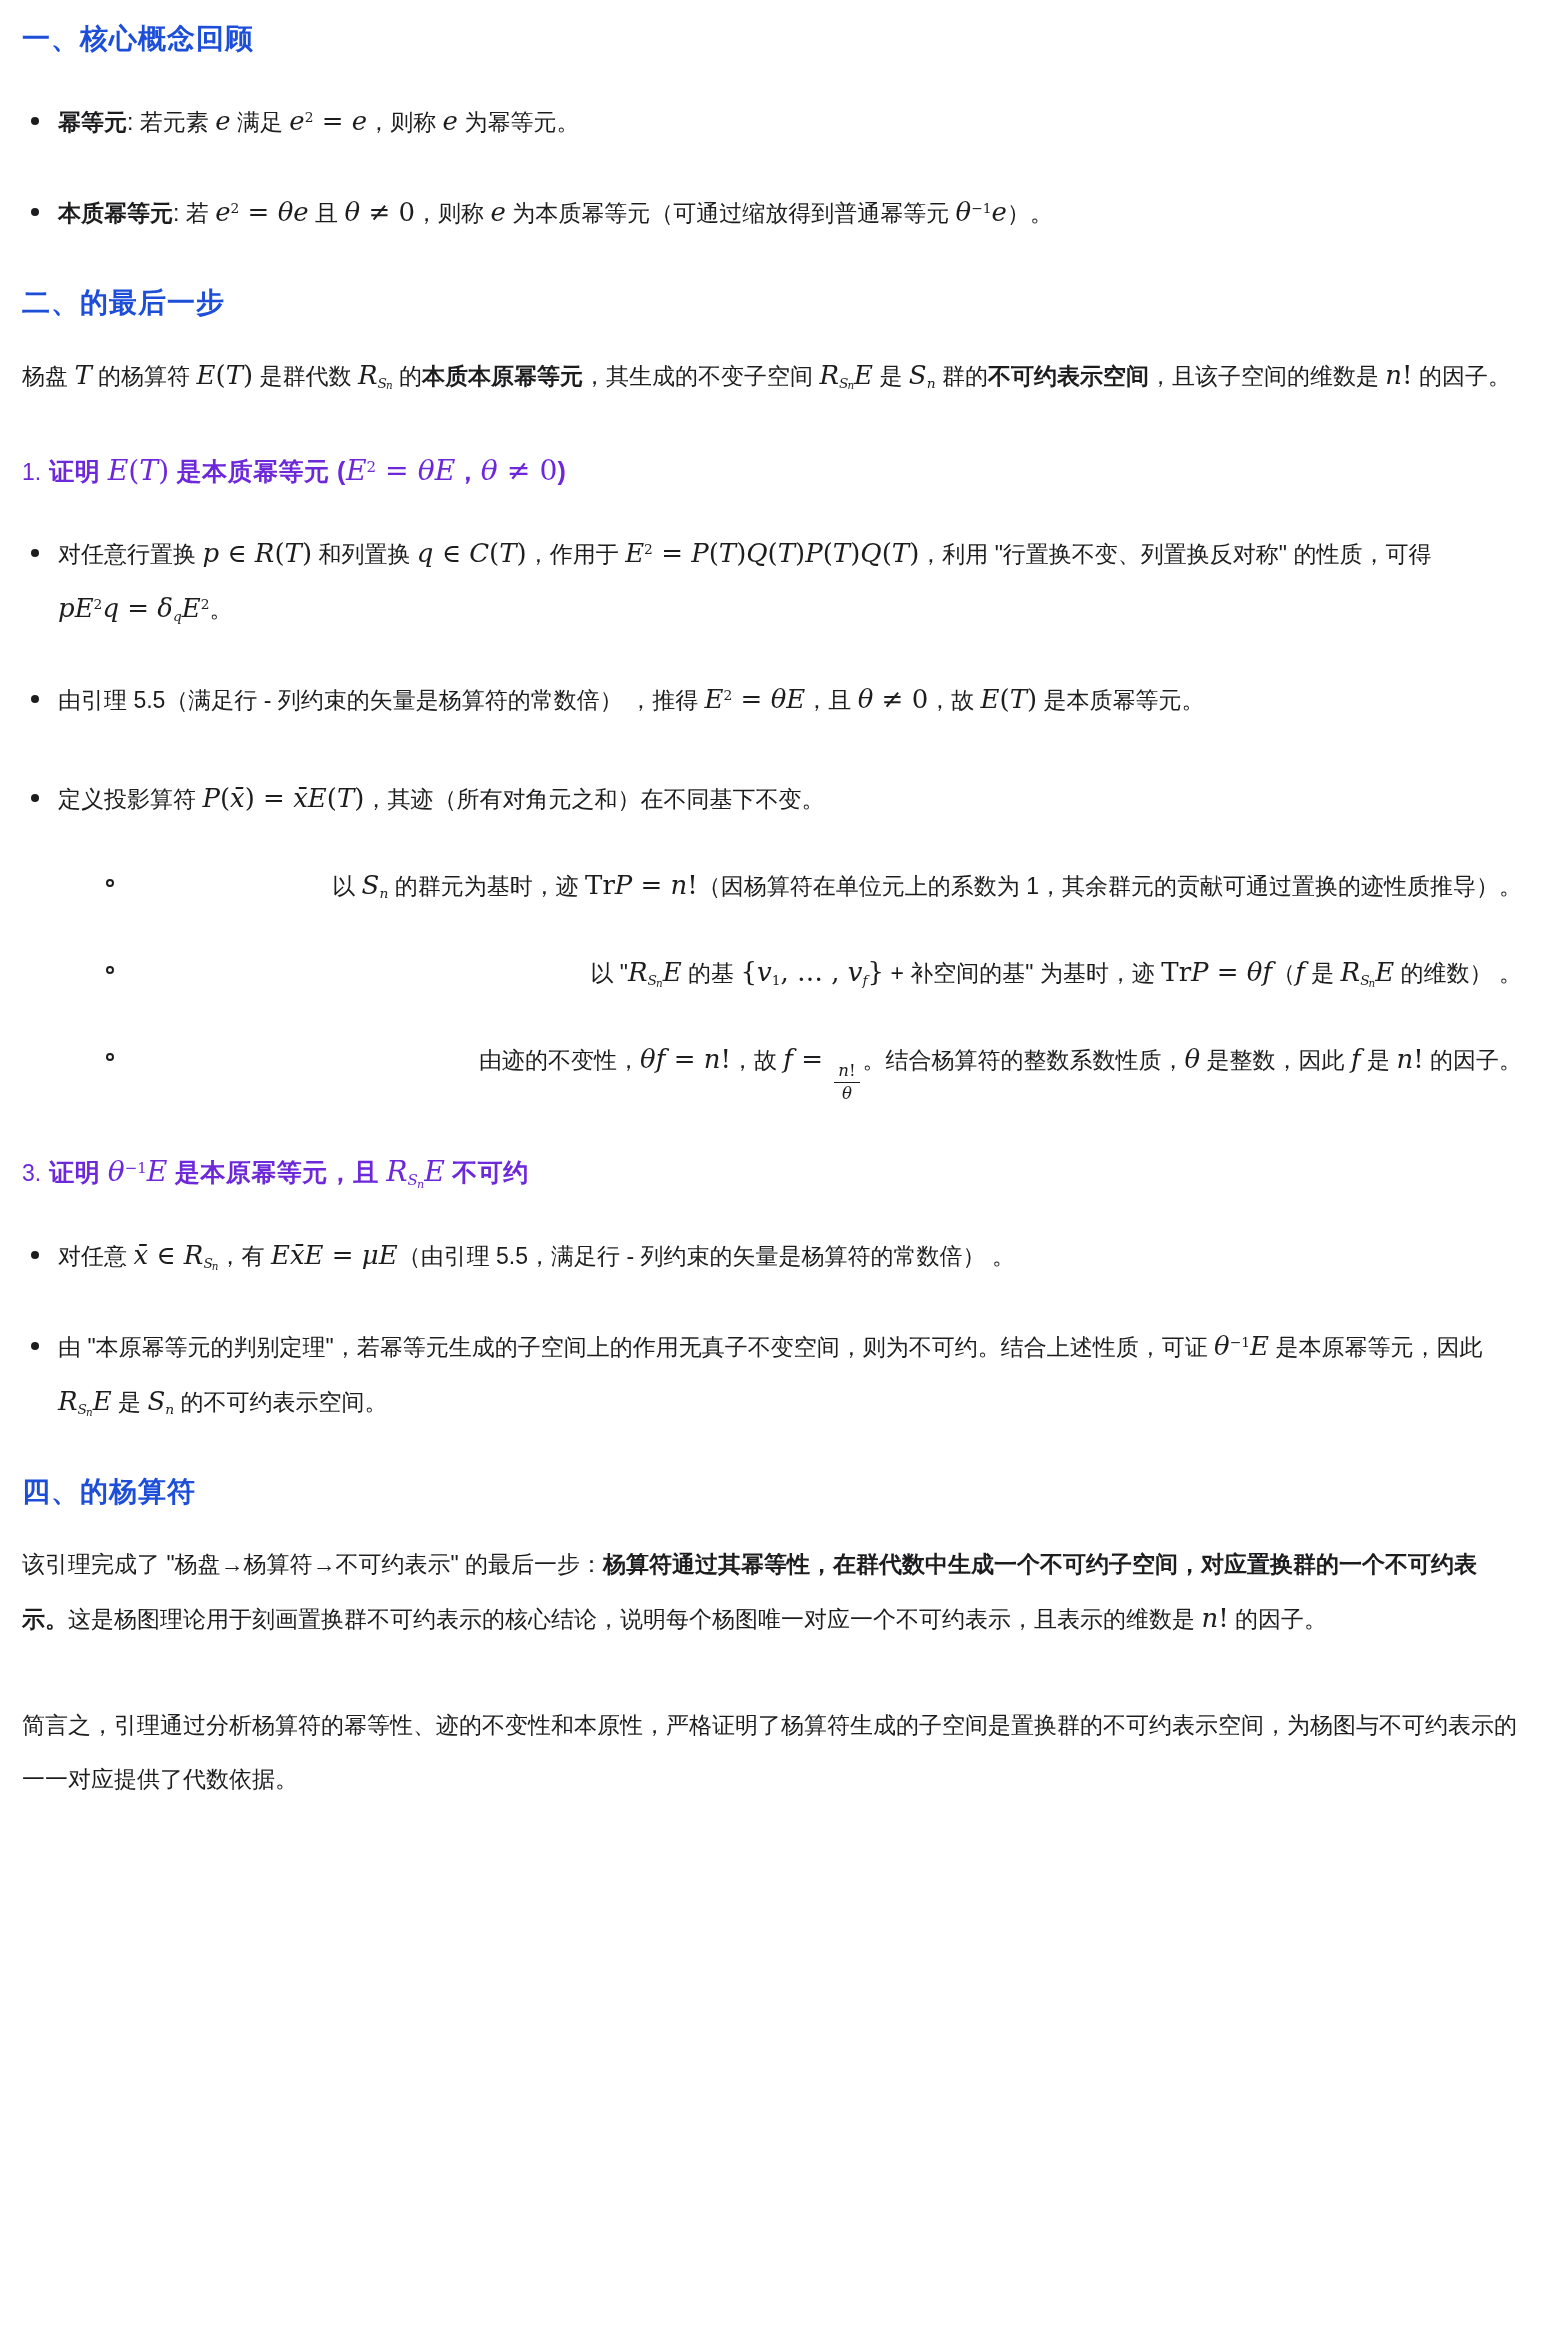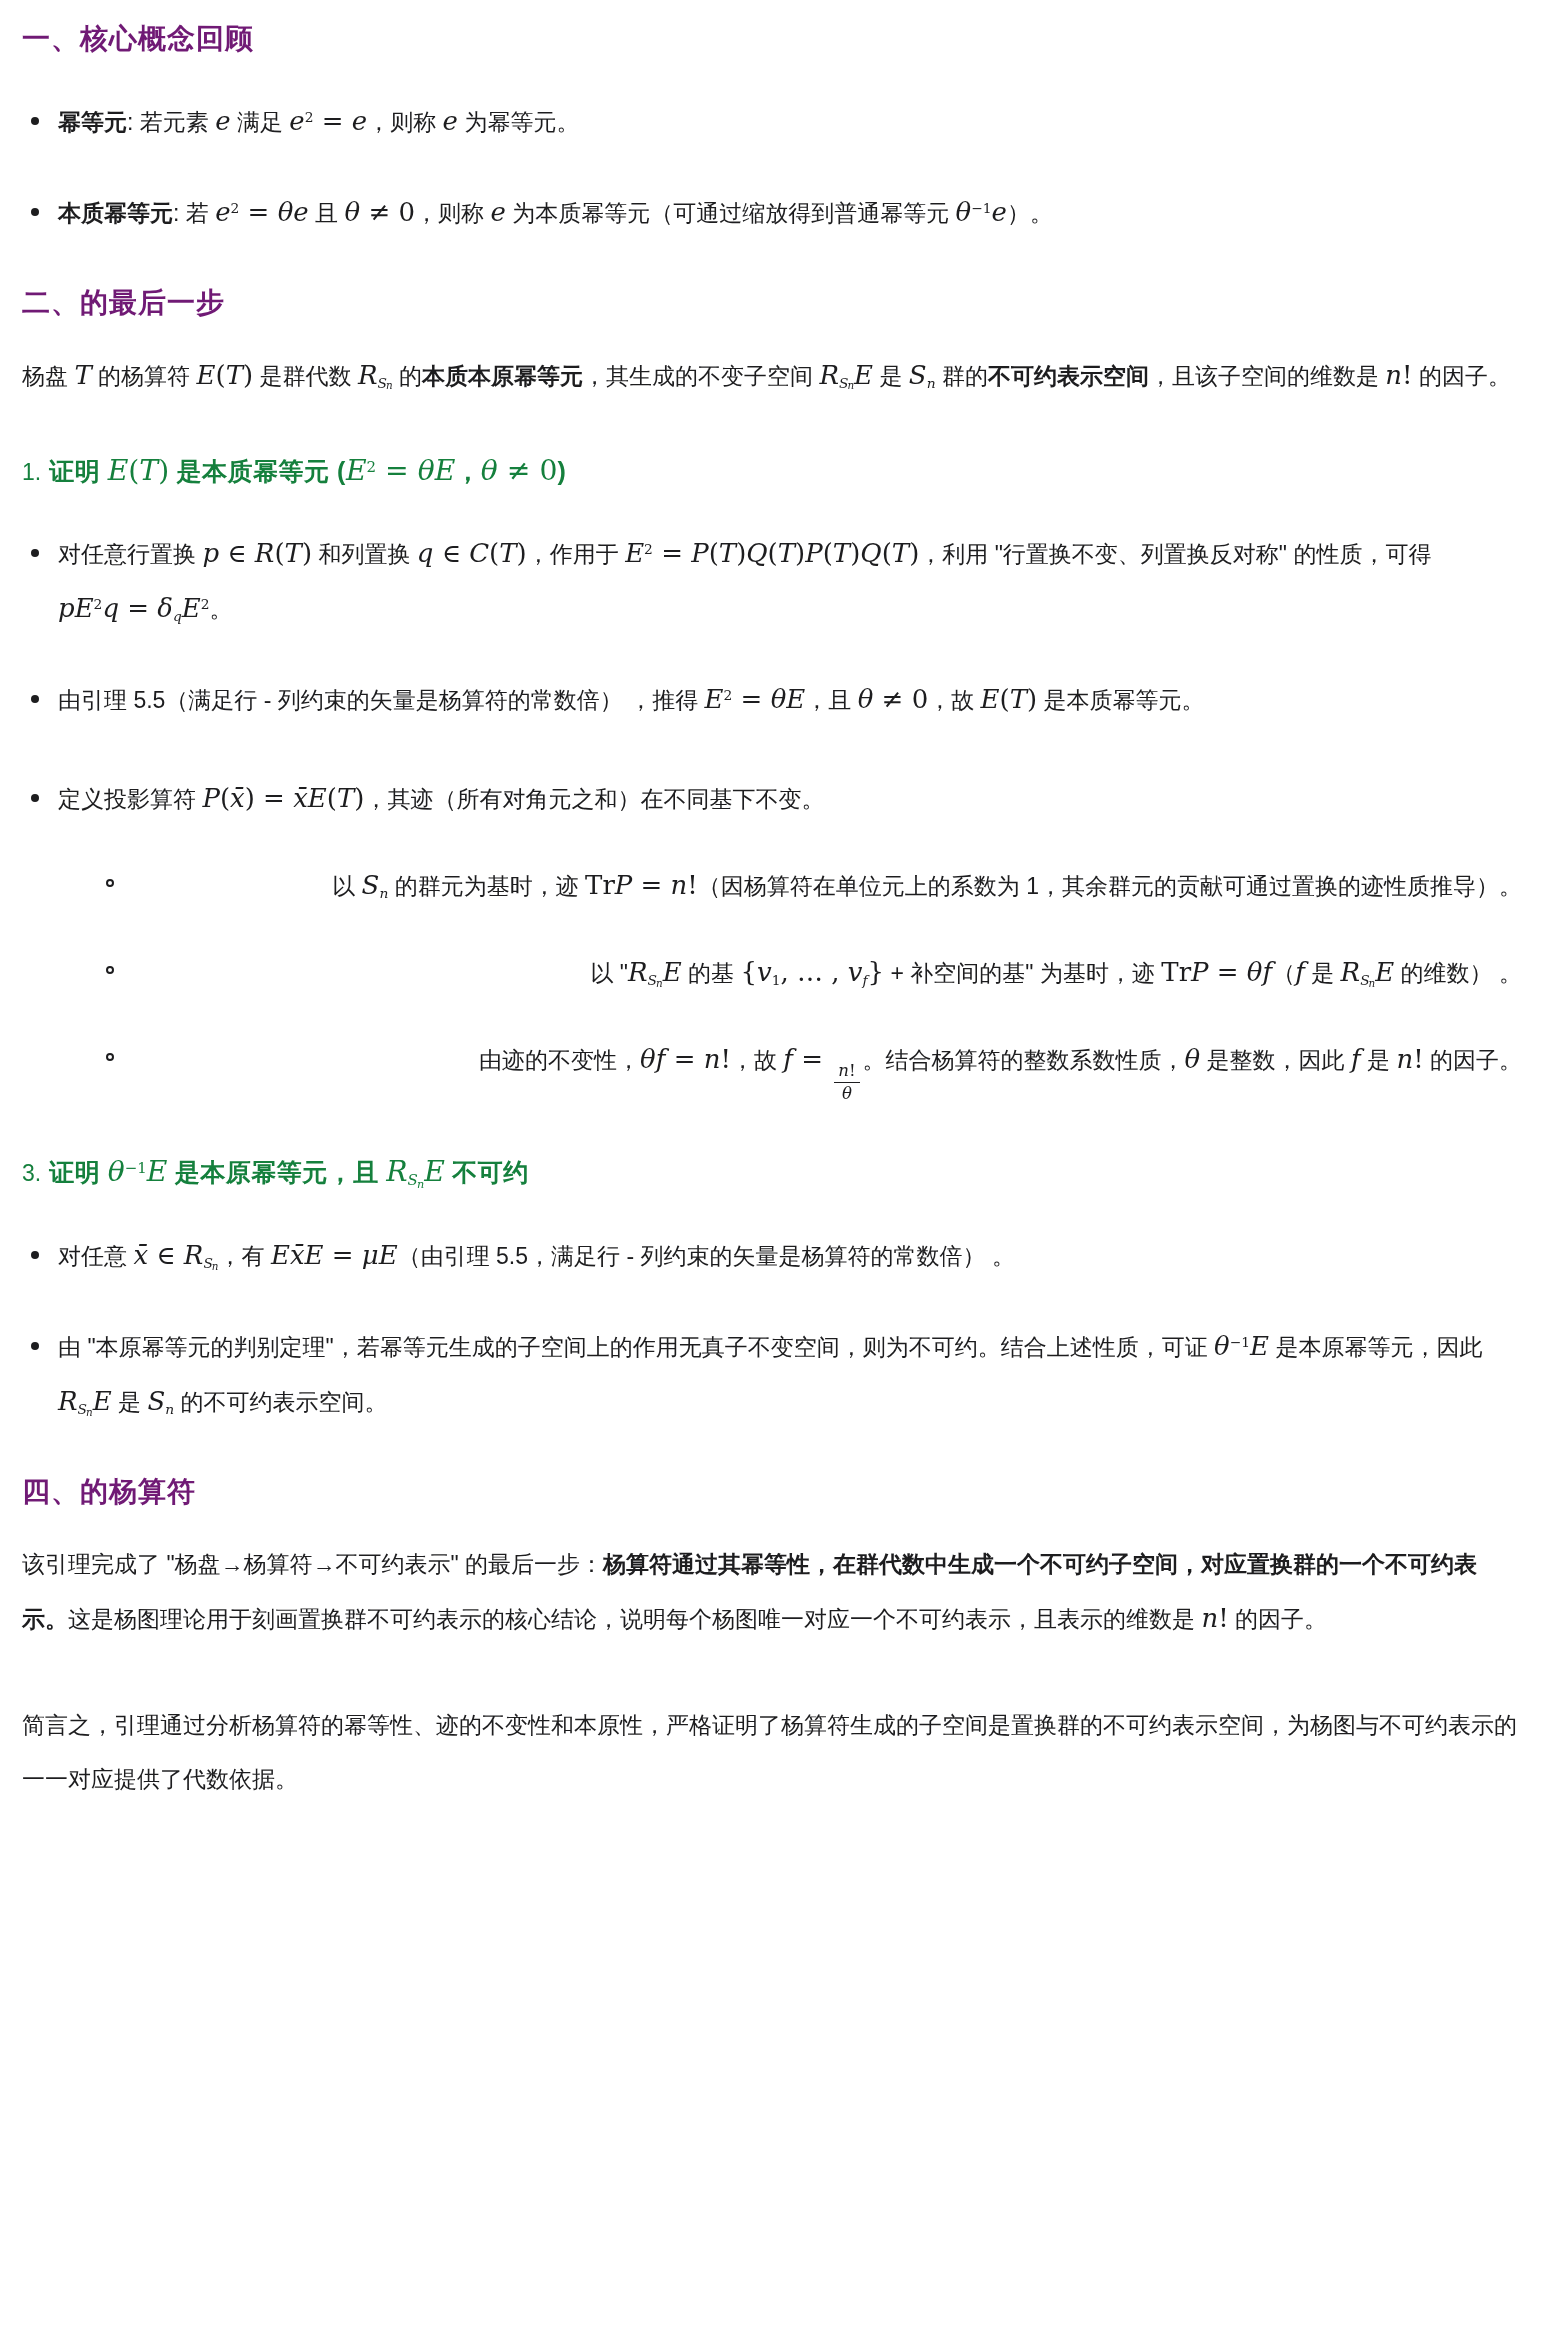--- a/index.html
+++ b/index.html
@@ -5,26 +5,26 @@
   html,body{margin:0;padding:0;}
   body{
     width:1544px; min-height:2325px; box-sizing:border-box;
     background:#ffffff; color:#1d1d1f;
     font-family:"Liberation Sans","DejaVu Sans",sans-serif;
     font-size:23px;
     padding:14px 22px 30px 22px;
   }
   main{display:block;}
   h2.sec{
-    font-size:28px; font-weight:700; color:#701a75;
+    font-size:28px; font-weight:700; color:#1d4ed8;
     line-height:1.35; margin:40px 0 18px 0; letter-spacing:1px;
   }
   h2.sec.first{margin-top:6px;}
   h3.step{
-    font-size:25px; font-weight:400; color:#15803d;
+    font-size:25px; font-weight:400; color:#6d28d9;
     line-height:1.4; margin:48px 0 12px 0;
   }
   h3.step .num{font-weight:400; font-size:23px; margin-right:8px;}
   h3.step .t-p{font-weight:700; letter-spacing:0.5px;}
   p.body{line-height:54px; margin:26px 0 34px 0;}
   p.body.last{margin:52px 0 0 0;}
   ul.lst{list-style:none; margin:24px 0 44px 0; padding:0;}
   ul.lst > li{position:relative; padding-left:36px; margin:36px 0;}
   ul.lst > li::before{
     content:""; position:absolute; left:9px; top:23px;

